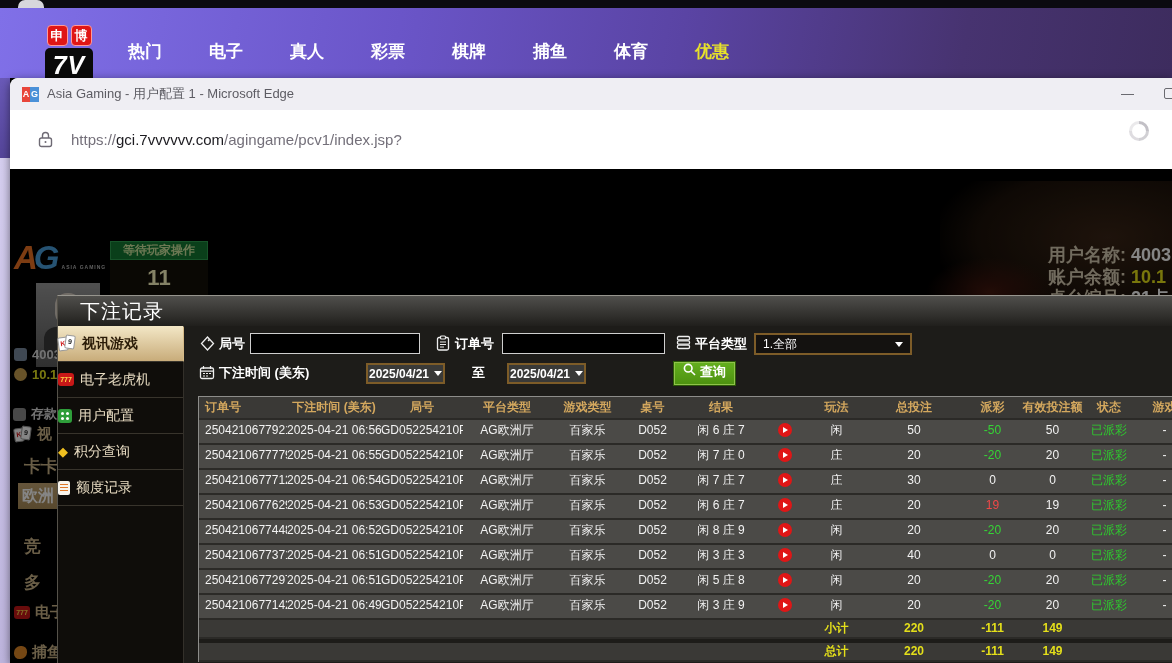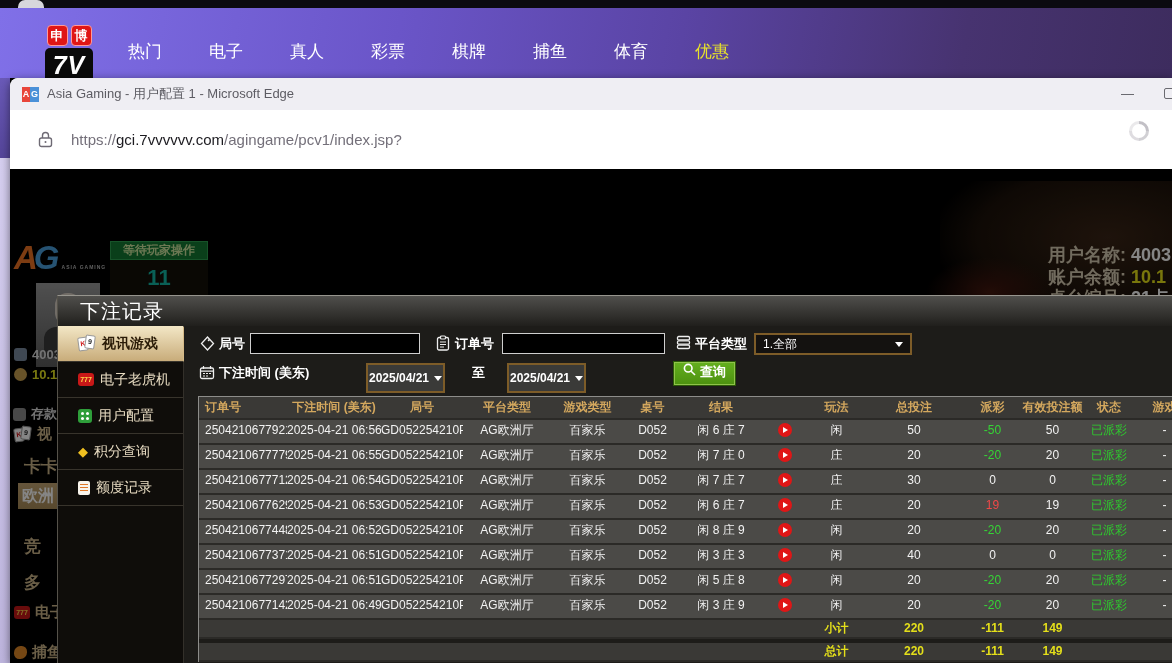--- a/index.html
+++ b/index.html
@@ -13,21 +13,21 @@
   
   .site-nav { position:absolute; left:0; top:8px; width:1172px; height:70px;
     background:linear-gradient(100deg,#8070e8 0%,#6a55c8 34%,#5a44a4 58%,#473370 82%,#3d2c5e 100%); }
   .logo { position:absolute; left:45px; top:17px; width:48px; }
   .logo-badges { display:flex; gap:3px; justify-content:center; }
   .logo-badge { width:21px; height:21px; background:#e01616; border:1px solid #ff9a9a; border-radius:4px;
     color:#fff; font-size:13px; font-weight:bold; display:flex; align-items:center; justify-content:center; }
   .logo-tile { margin-top:2px; width:48px; height:38px; background:#0a0a0a; border-radius:5px;
     color:#fff; font-size:25px; font-weight:bold; font-style:italic; text-align:center; line-height:34px; letter-spacing:1px; }
   .nav-items { position:absolute; left:128px; top:0; height:70px; display:flex; align-items:center; gap:47px; padding-top:16px; }
-  .nav-item { color:#fff; font-size:17px; font-weight:normal; cursor:pointer; }
+  .nav-item { color:#fff; font-size:17px; font-weight:bold; cursor:pointer; }
   .nav-item.hl { color:#e8e22a; }
 
   
   .edge { position:absolute; left:10px; top:78px; width:1162px; height:585px; background:#fff;
     border-radius:8px 0 0 0; overflow:hidden; box-shadow:0 2px 10px rgba(0,0,0,.5); }
   .titlebar { position:relative; height:32px; background:#efeef3; border-radius:8px 0 0 0; display:flex; align-items:center; }
   .favicon { margin-left:12px; display:flex; width:17px; height:15px; }
   .fav-a { width:8px; height:15px; background:#e8453a; color:#fff; font-size:9px; font-weight:bold; text-align:center; line-height:15px; }
   .fav-g { width:9px; height:15px; background:#4a90d8; color:#fff; font-size:9px; font-weight:bold; text-align:center; line-height:15px; }
   .win-title { margin-left:8px; font-size:13px; color:#5d5c63; }
@@ -48,41 +48,41 @@
     background:radial-gradient(ellipse,#44180f 0%,transparent 70%); }
 
   
   .bg-el { position:absolute; z-index:1; }
   .ag-logo { left:4px; top:70px; font-size:33px; font-weight:bold; font-style:italic; }
   .ag-a { color:#f07424; } .ag-g { color:#4aa0dc; margin-left:-4px; }
   .ag-sub { font-size:5px; color:#b8b8b8; font-style:normal; letter-spacing:1px; margin-left:2px; }
   .wait-badge { left:100px; top:72px; width:98px; height:19px; background:#157a33; border:1px solid #2da050;
     color:#cfe6a0; font-size:12px; font-weight:bold; text-align:center; line-height:17px; }
   .countdown { left:100px; top:91px; width:98px; height:36px; background:rgba(26,20,10,.8);
-    color:#14b8a6; font-size:22px; font-weight:bold; text-align:center; line-height:36px; }
+    color:#fef9c3; font-size:22px; font-weight:bold; text-align:center; line-height:36px; }
   .avatar { left:26px; top:114px; width:64px; height:84px; background:linear-gradient(#9a9a9a,#5c5c5c); overflow:hidden; }
   .av-head { margin:10px auto 0; width:26px; height:32px; background:#d8cfc4; border-radius:12px; }
   .av-body { margin:2px auto 0; width:48px; height:30px; background:#3c3c3c; border-radius:12px 12px 0 0; }
   .bg-row { display:flex; align-items:center; gap:5px; font-size:13px; font-weight:bold; color:#ddd; white-space:nowrap; }
   .mini-ic { width:13px; height:13px; border-radius:3px; flex:none; }
   .bg-menu-item { font-size:15px; font-weight:bold; color:#cbb488; white-space:nowrap; display:flex; gap:5px; align-items:center; }
   .bg-menu-item.hl-row { background:linear-gradient(#c2a472,#a98c58); color:#fff; width:160px; height:26px; padding:0 4px; line-height:26px; }
   .acct-line { white-space:nowrap; font-size:18px; font-weight:bold; }
   .acct-lbl { color:#d8cdb4; } .acct-val { color:#fff; } .acct-val.money { color:#e8e418; }
   .dim-line { color:#b8b0a0; opacity:.38; font-size:12px; white-space:nowrap; }
   .backdrop { position:absolute; z-index:2; left:0; top:0; width:1162px; height:511px; background:rgba(0,0,0,.48); }
 
   
   .panel { position:absolute; z-index:3; left:47px; top:126px; width:1115px; height:385px;
     border-top:1px solid #97958e; border-left:1px solid #55524a; background:#16140f; }
   .panel-header { height:30px; background:linear-gradient(#504f4c,#201f1c);
     color:#fff; font-size:20px; padding-left:22px; line-height:30px; letter-spacing:1px; }
   .panel-body { display:flex; height:354px; }
   .side { width:126px; background:#0f0d0a; border-right:1px solid #33302a; }
-  .side-item { position:relative; height:36px; display:flex; align-items:center; gap:6px; padding-left:20px;
+  .side-item { position:relative; height:36px; display:flex; align-items:center; gap:6px; padding-left:0;
     border-bottom:1px solid #38342c; color:#e8dcc2; font-size:14px; cursor:pointer; white-space:nowrap; }
   .side-item.sel { background:linear-gradient(#f3e7c6,#c8ac7a); color:#2b1c08; font-weight:bold; }
   .side-item.sel::after { content:""; position:absolute; right:-13px; top:50%; margin-top:-18px;
     border-left:13px solid #d5ba88; border-top:18px solid transparent; border-bottom:18px solid transparent; }
   .ic-cards { position:relative; width:18px; height:17px; flex:none; }
   .card { position:absolute; width:10px; height:14px; background:#fff; border:1px solid #999; border-radius:2px;
     font-size:7px; line-height:12px; text-align:center; font-weight:bold; }
   .card.c1 { left:0; top:2px; color:#d01818; transform:rotate(-8deg); }
   .card.c2 { left:7px; top:0; color:#222; transform:rotate(8deg); }
   .ic-slot { width:16px; height:13px; background:#c81818; border-radius:3px; color:#ffd84a; font-size:7px; font-weight:bold;
@@ -92,21 +92,21 @@
     background:#fff; box-shadow:5px 5px 0 #fff, 5px 0 0 #fff, 0 5px 0 #fff; }
   .ic-diamond { color:#f0c020; font-size:13px; flex:none; }
   .ic-doc { width:12px; height:14px; background:#f8f4ec; border-radius:2px; flex:none; position:relative; }
   .ic-doc::after { content:""; position:absolute; left:2px; top:3px; width:8px; height:1px;
     background:#e07828; box-shadow:0 3px 0 #e07828, 0 6px 0 #e07828; }
 
   .content { position:relative; flex:1; background:#1d1c19; }
   .flabel { position:absolute; color:#fff; font-size:13px; font-weight:bold; white-space:nowrap; }
   .ficon { position:absolute; }
   .tinput { position:absolute; height:21px; background:#000; border:1px solid #cfcfcf; color:#fff; font-size:12px; padding:0 4px; }
-  .datebox { position:absolute; height:30px; background:#3a3a38; border:2px solid #7d5c28; color:#fff;
+  .datebox { position:absolute; height:21px; background:#3a3a38; border:2px solid #7d5c28; color:#fff;
     font-size:12px; font-weight:bold; display:flex; align-items:center; justify-content:center; gap:5px; cursor:pointer;text-align:center; }
   .dd-arrow { width:0; height:0; border-left:4px solid transparent; border-right:4px solid transparent; border-top:5px solid #fff; }
   .selectbox { position:absolute; height:22px; background:#141210; border:2px solid #7d5c28; color:#fff;
     font-size:12px; display:flex; align-items:center; padding:0 7px; cursor:pointer; }
   .selectbox .dd-arrow { margin-left:auto; }
   .querybtn { position:absolute; height:23px; padding:0 8px; background:linear-gradient(#63ae1e,#4d9210);
     border:1px solid #8fc34a; outline:1px solid #2c5a08; color:#fff; font-size:13px; font-weight:bold;
     display:flex; align-items:flex-start; gap:4px; cursor:pointer; }
 
   

